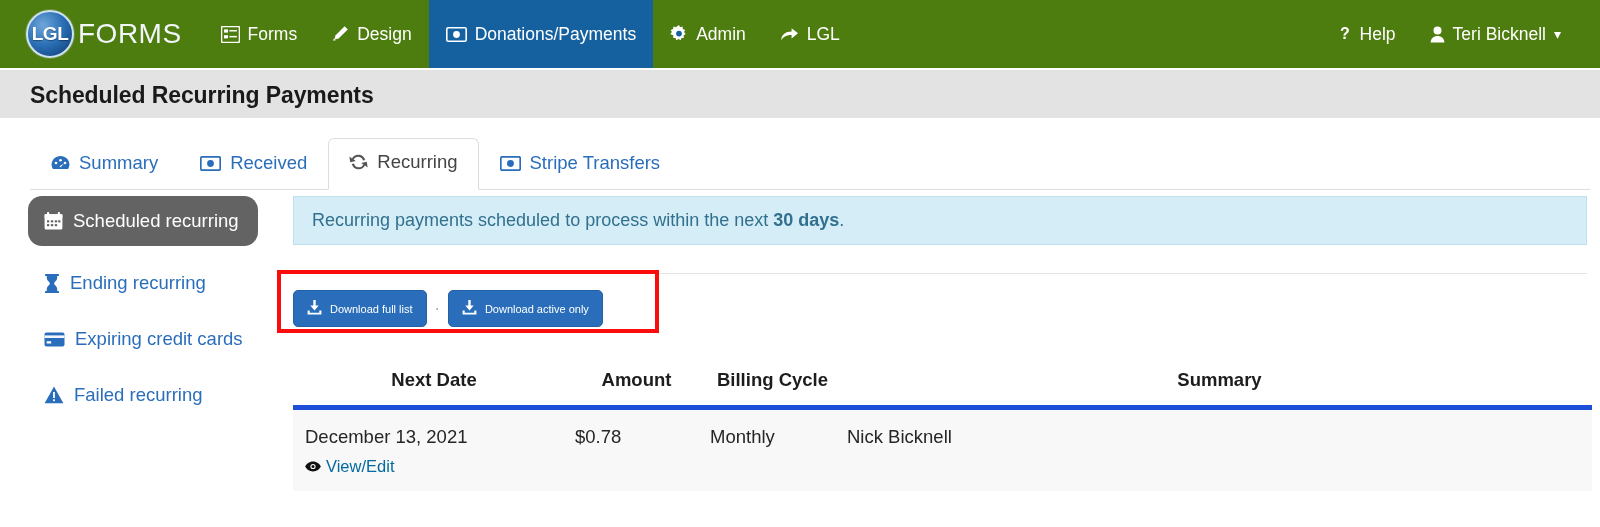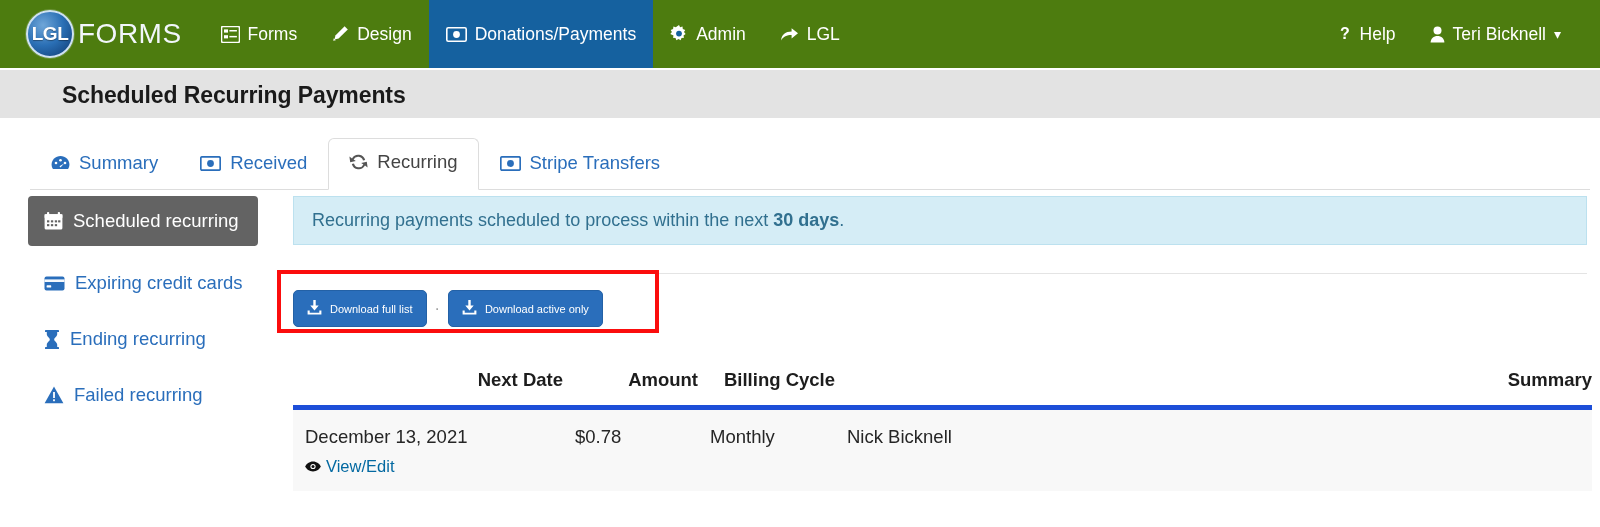--- a/index.html
+++ b/index.html
@@ -55,21 +55,20 @@
     padding-right: 22px;
   }
   .nav-ico { display: inline-flex; align-items: center; }
   .nav-ico svg { display: block; }
 
   
   .title-bar {
     position: absolute; left: 0; top: 70px;
     width: 1600px; height: 48px;
     background: #e3e3e3;
-    padding-left: 32px;
   }
   .title-bar h1 {
     font-size: 23px; font-weight: bold; color: #1a1a1a;
     padding: 12px 0 0 30px; letter-spacing: -0.1px;
   }
 
   
   .tabs-wrap {
     position: absolute; left: 0; top: 118px;
     width: 1600px; height: 72px; background: #ffffff;
@@ -105,21 +104,21 @@
   
   .sidebar {
     position: absolute; left: 0; top: 196px;
     width: 278px;
   }
   .side-item {
     display: flex; align-items: center; gap: 10px;
     font-size: 18.5px; color: #2a6ebb;
     padding: 12px 16px;
     margin: 0 20px 10px 28px;
-    border-radius: 4px; cursor: pointer; white-space: nowrap;
+    border-radius: 14px; cursor: pointer; white-space: nowrap;
   }
   .side-item.active {
     background: #636363; color: #ffffff;
     margin-left: 28px; margin-right: 20px;
     padding: 14px 16px;
     margin-bottom: 14px;
   }
   .side-item .sico { display: inline-flex; align-items: center; }
 
   
@@ -156,21 +155,21 @@
     background: #2a6ebb; border: 1px solid #2361a6;
     color: #ffffff; font-size: 11px;
     padding: 9px 13px; border-radius: 5px;
     cursor: pointer; white-space: nowrap;
   }
   .dot-sep { color: #9a9a9a; font-size: 16px; padding: 0 2px; }
 
   
   .tbl { width: 100%; border-collapse: collapse; margin-top: 16px; }
   .tbl th {
-    text-align: right; font-size: 18.5px; font-weight: bold;
+    text-align: center; font-size: 18.5px; font-weight: bold;
     color: #1d1d1d; padding: 10px 0 14px 12px;
     border-bottom: 2px solid #e4e4e4;
   }
   .tbl td {
     font-size: 18.5px; color: #262626;
     padding: 16px 0 14px 12px;
     vertical-align: top;
     background: #f8f8f8;
   }
   .tbl tr.row td { border-top: 5px solid #1d4ed8; }
@@ -343,38 +342,38 @@
             <rect x="6.9" y="12.1" width="2.3" height="2.1"></rect>
             <rect x="10.8" y="12.1" width="2.3" height="2.1"></rect>
           </g>
         </svg>
     </span>
     <span>Scheduled recurring</span>
   </div>
 
   <div class="side-item">
     <span class="sico">
+      <svg width="16" height="19" viewBox="0 0 16 19">
+          <rect x="1" y="0" width="14" height="2" rx="0.6" fill="#2a6ebb"></rect>
+          <rect x="1" y="17" width="14" height="2" rx="0.6" fill="#2a6ebb"></rect>
+          <path d="M2.8 2h10.4v2.3c0 2.4-3 3.4-3 5.2s3 2.8 3 5.2V17H2.8v-2.3c0-2.4 3-3.4 3-5.2s-3-2.8-3-5.2z" fill="#2a6ebb"></path>
+        </svg>
+    </span>
+    <span>Ending recurring</span>
+  </div>
+
+  <div class="side-item">
+    <span class="sico">
       <svg width="21" height="15" viewBox="0 0 21 15">
           <rect x="0.5" y="0.5" width="20" height="14" rx="2" fill="#2a6ebb"></rect>
           <rect x="0.5" y="3.4" width="20" height="2.6" fill="#fff" opacity="0.95"></rect>
           <rect x="2.6" y="9.3" width="4.6" height="2.2" rx="0.6" fill="#fff"></rect>
         </svg>
     </span>
     <span>Expiring credit cards</span>
-  </div>
-
-  <div class="side-item">
-    <span class="sico">
-      <svg width="16" height="19" viewBox="0 0 16 19">
-          <rect x="1" y="0" width="14" height="2" rx="0.6" fill="#2a6ebb"></rect>
-          <rect x="1" y="17" width="14" height="2" rx="0.6" fill="#2a6ebb"></rect>
-          <path d="M2.8 2h10.4v2.3c0 2.4-3 3.4-3 5.2s3 2.8 3 5.2V17H2.8v-2.3c0-2.4 3-3.4 3-5.2s-3-2.8-3-5.2z" fill="#2a6ebb"></path>
-        </svg>
-    </span>
-    <span>Ending recurring</span>
   </div>
 
   <div class="side-item">
     <span class="sico">
       <svg width="20" height="18" viewBox="0 0 20 18">
           <path d="M10 0.6l9.4 16.6H0.6z" fill="#2a6ebb"></path>
           <rect x="9.1" y="6" width="1.8" height="6" fill="#fff"></rect>
           <rect x="9.1" y="13.3" width="1.8" height="1.9" fill="#fff"></rect>
         </svg>
     </span>

